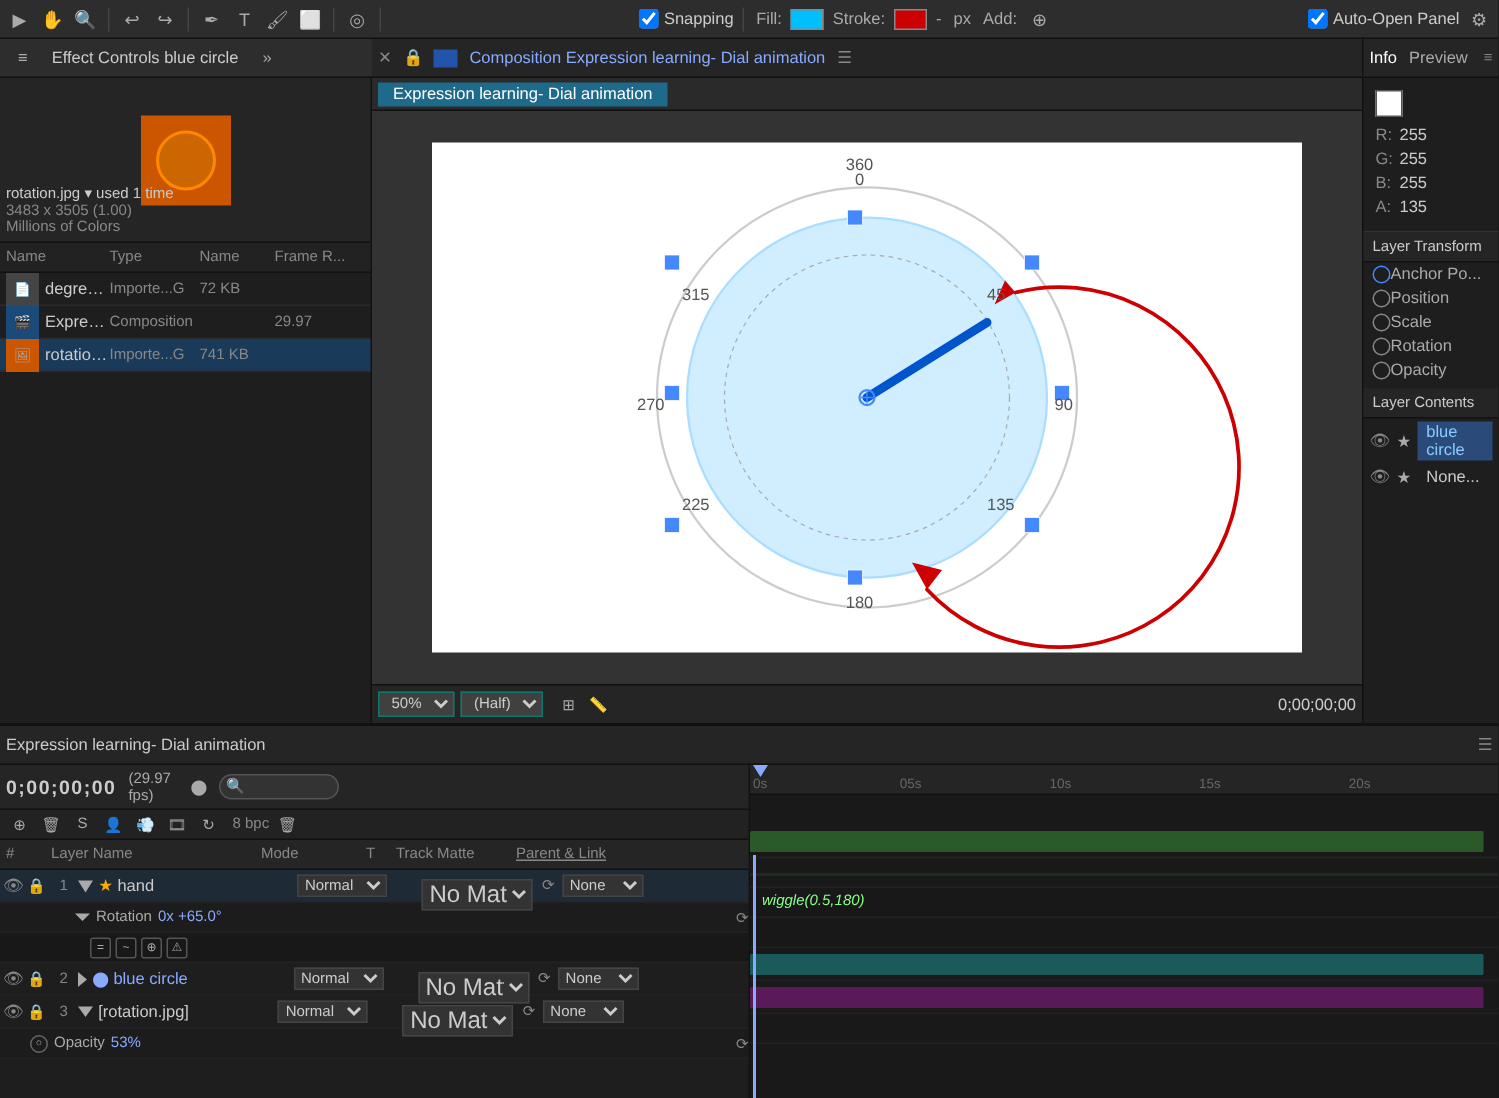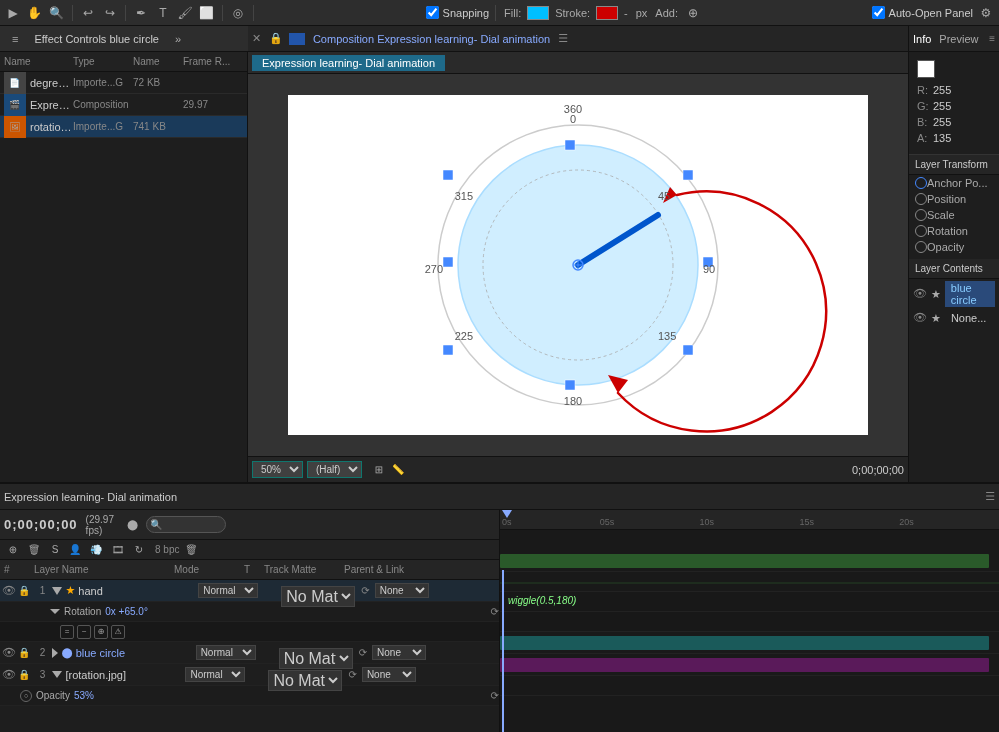--- a/index.html
+++ b/index.html
@@ -134,21 +134,21 @@
     #tl-col-header {
       height: 20px; background: #252525; border-bottom: 1px solid #111;
       display: flex; align-items: center;
     }
     .tl-col { font-size: 10px; color: #888; padding: 0 4px; }
     .tl-col.layer-num { width: 30px; }
     .tl-col.layer-name-col { width: 140px; }
     .tl-col.mode-col { width: 70px; }
     .tl-col.t-col { width: 20px; }
     .tl-col.track-col { width: 80px; }
-    .tl-col.parent-col { width: 90px; }
+    .tl-col.parent-col { width: 90px; text-decoration: underline; }
 
     .tl-layer-row {
       height: 22px; border-bottom: 1px solid #222; display: flex; align-items: center;
       position: relative;
     }
     .tl-layer-row.selected { background: #1a2a3a; }
     .tl-layer-controls { display: flex; align-items: center; gap: 2px; padding: 0 2px; }
     .tl-layer-num { width: 20px; text-align: center; color: #888; font-size: 10px; }
 
     .tl-layer-name-cell { width: 120px; color: #ccc; font-size: 11px; white-space: nowrap; overflow: hidden; text-overflow: ellipsis; }
@@ -241,20 +241,31 @@
 </div>
 
 <div id="effect-controls">
   <span class="ec-tab">≡</span>
   <span class="ec-tab active" style="color:#ccc;">Effect Controls blue circle</span>
   <span class="ec-tab">»</span>
 </div>
 
 <div id="left-panel" style="top:52px;">
 
+  <div style="height:110px; background:#252525; border-bottom:1px solid #111; position:relative; display:flex; align-items:center; justify-content:center;">
+    <div style="width:60px; height:60px; background:#cc5500; display:flex; align-items:center; justify-content:center;">
+      <div style="width:40px; height:40px; background:#cc6600; border-radius:50%; border:2px solid #ff8800;"></div>
+    </div>
+    <div style="position:absolute; bottom:4px; left:4px;">
+      <div style="color:#ccc; font-size:10px;">rotation.jpg ▾ used 1 time</div>
+      <div style="color:#888; font-size:10px;">3483 x 3505 (1.00)</div>
+      <div style="color:#888; font-size:10px;"></div>
+      <div style="color:#888; font-size:10px;">Millions of Colors</div>
+    </div>
+  </div>
 
   <div style="height:20px; background:#222; border-bottom:1px solid #111; display:flex; align-items:center; padding:0 4px;">
     <span style="flex:1; font-size:10px; color:#888;">Name</span>
     <span style="width:60px; font-size:10px; color:#888;">Type</span>
     <span style="width:50px; font-size:10px; color:#888;">Name</span>
     <span style="width:60px; font-size:10px; color:#888;">Frame R...</span>
   </div>
 
   <div class="project-item-row">
     <div class="project-thumb" style="background:#444;">📄</div>

